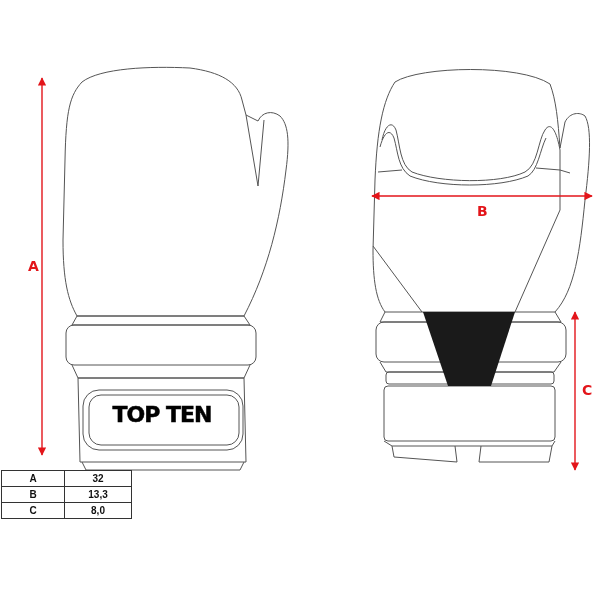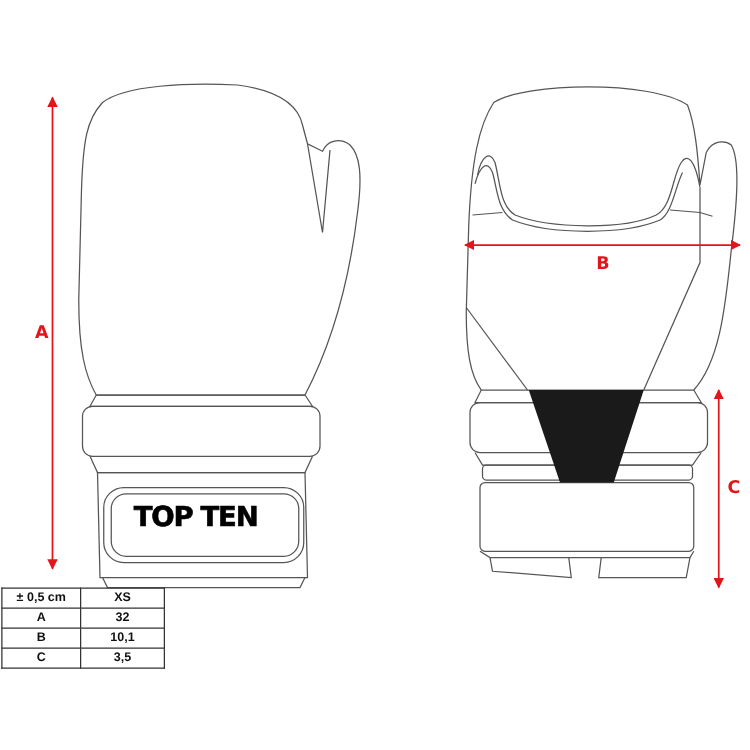--- a/index.html
+++ b/index.html
@@ -3,21 +3,21 @@
 <meta charset="utf-8">
 <style>
   html,body{margin:0;padding:0;background:#fff;}
   body{width:600px;height:600px;position:relative;overflow:hidden;font-family:"Liberation Sans",sans-serif;}
   svg.main{position:absolute;left:0;top:0;}
   .lbl{position:absolute;color:#e3151a;font-weight:bold;font-size:14px;font-family:"DejaVu Sans",sans-serif;}
   table.size{position:absolute;left:1px;top:470px;border-collapse:collapse;font-size:10px;font-weight:bold;color:#111;}
   table.size td{border:1px solid #333;height:15px;padding:0;text-align:center;}
   table.size td.c1{width:62px;}
   table.size td.c2{width:66px;}
-  .logo{position:absolute;left:107px;top:403px;width:110px;height:24px;font-family:"DejaVu Sans",sans-serif;font-weight:900;font-size:22px;letter-spacing:-1px;color:#000;-webkit-text-stroke:0.5px #000;line-height:24px;}
+  .logo{position:absolute;left:107px;top:403px;width:110px;height:24px;font-family:"DejaVu Sans",sans-serif;font-weight:900;font-size:22px;letter-spacing:-1px;color:#000;-webkit-text-stroke:0.5px #000;text-align:center;line-height:24px;}
 </style>
 </head>
 <body>
 
 <svg class="main" width="600" height="600" viewBox="0 0 600 600">
   <defs>
     <marker id="arr" viewBox="0 0 10 10" refX="9" refY="5" markerWidth="6" markerHeight="6" orient="auto-start-reverse">
       <path d="M0,0 L10,5 L0,10 z" fill="#e3151a"></path>
     </marker>
   </defs>
@@ -68,30 +68,26 @@
 </svg>
 
 <div class="logo">TOP TEN</div>
 
 <div class="lbl" style="left:28px;top:258px;">A</div>
 <div class="lbl" style="left:477px;top:203px;">B</div>
 <div class="lbl" style="left:582px;top:382px;">C</div>
 
 <table class="size">
   <tbody>
-      <tr>
-    <td class="c1">± 0,5 cm</td>
-    <td class="c2">XS</td>
-  </tr>
   <tr>
     <td class="c1">A</td>
     <td class="c2">32</td>
   </tr>
   <tr>
     <td class="c1">B</td>
-    <td class="c2">10,1</td>
+    <td class="c2">13,3</td>
   </tr>
   <tr>
     <td class="c1">C</td>
-    <td class="c2">3,5</td>
+    <td class="c2">8,0</td>
   </tr>
 </tbody>
   </table>
 
 </body></html>

